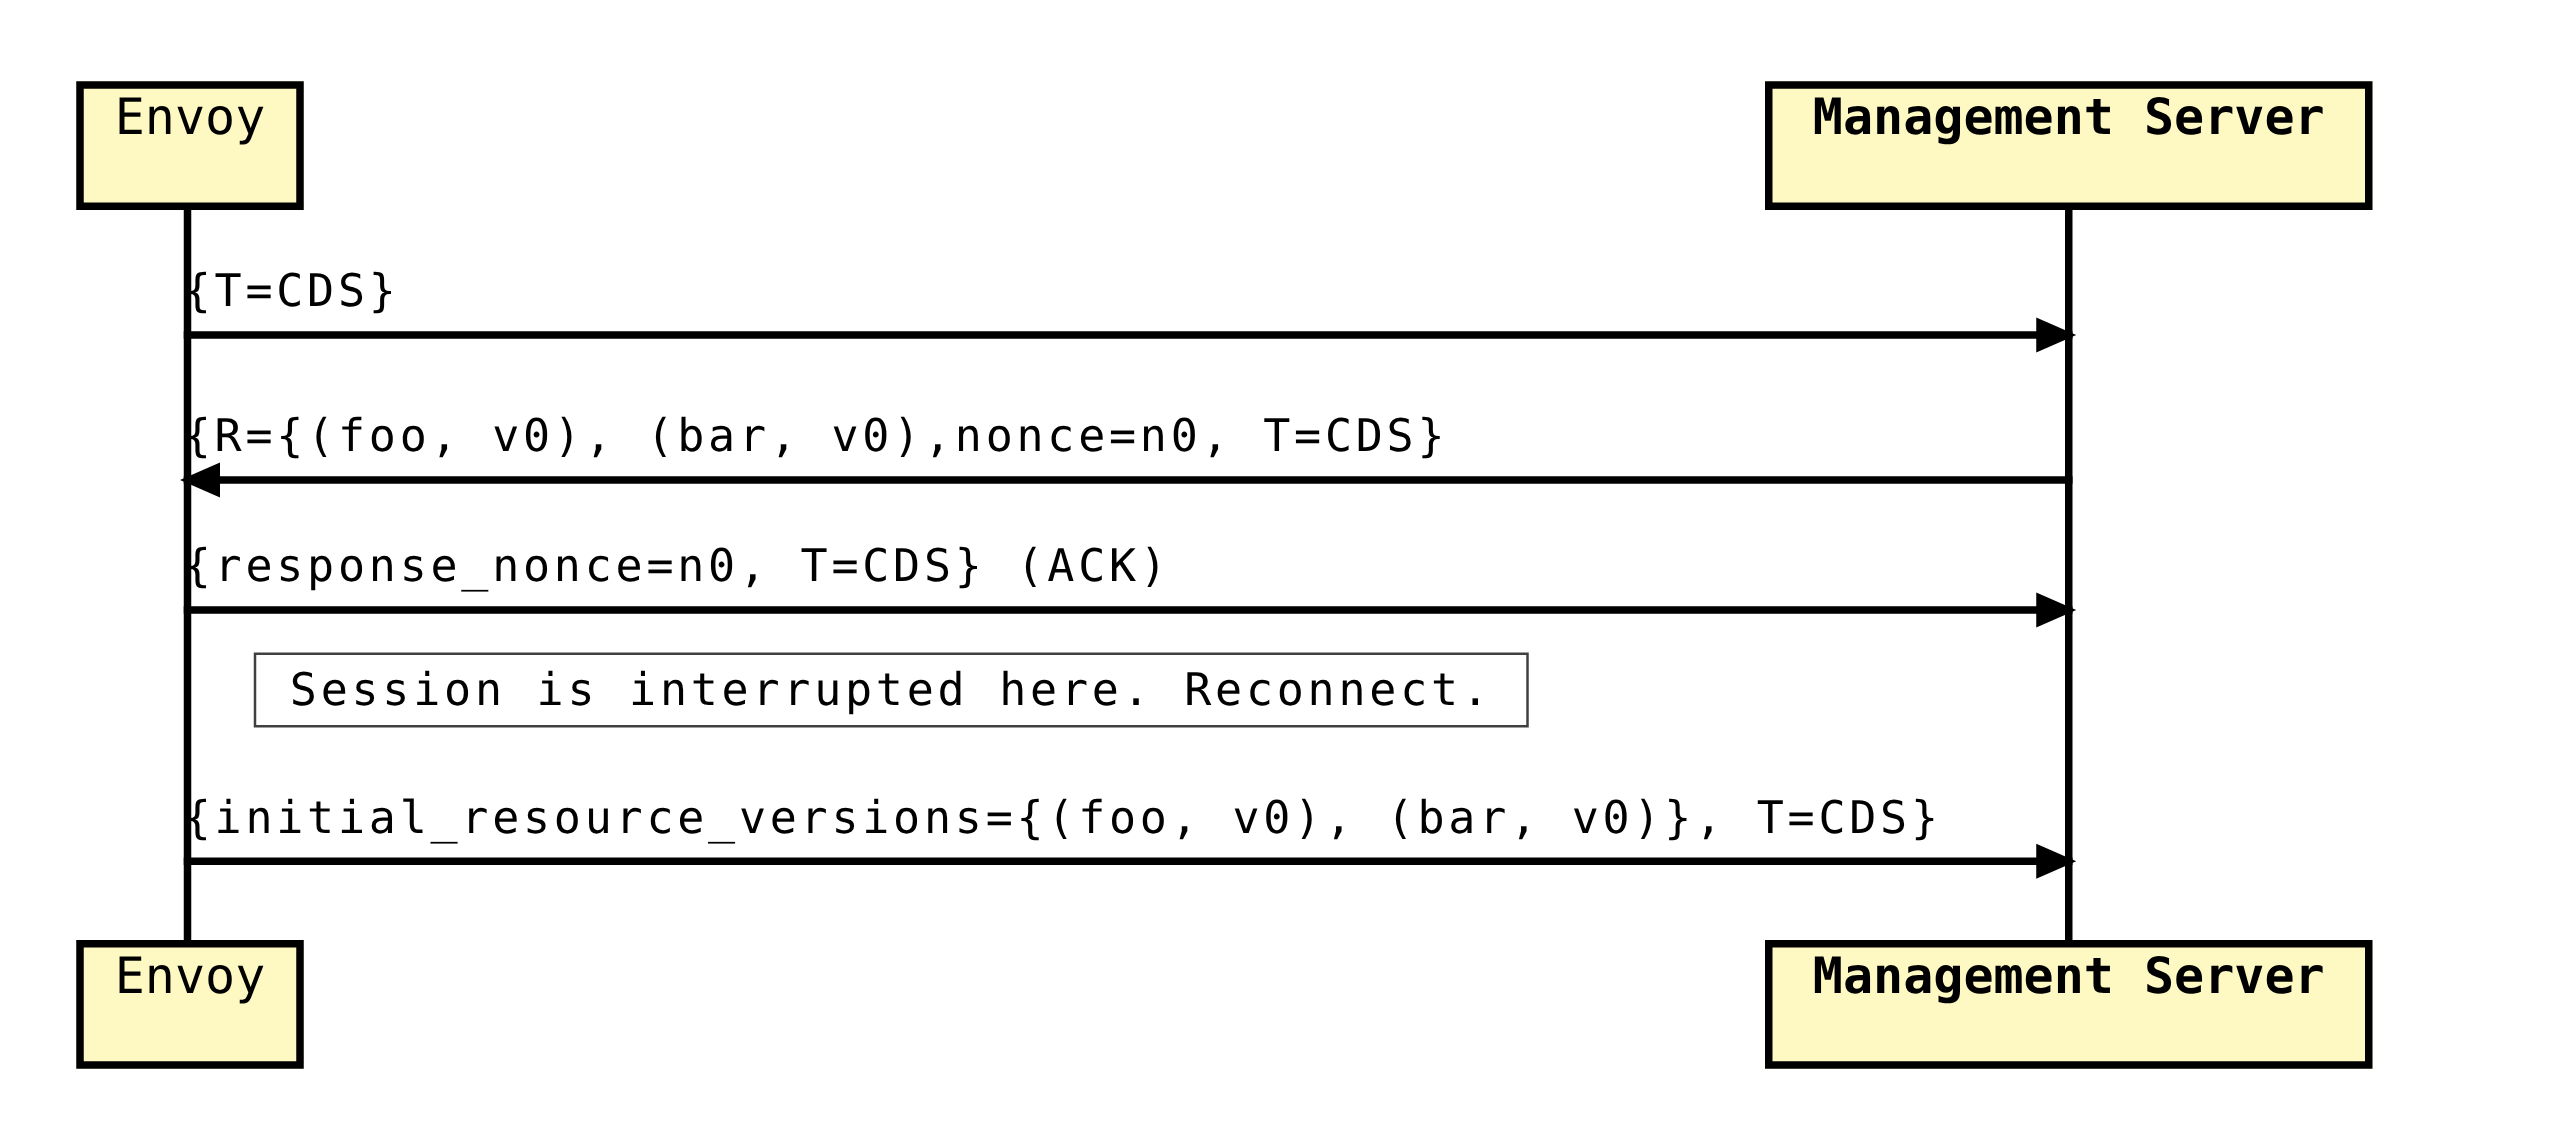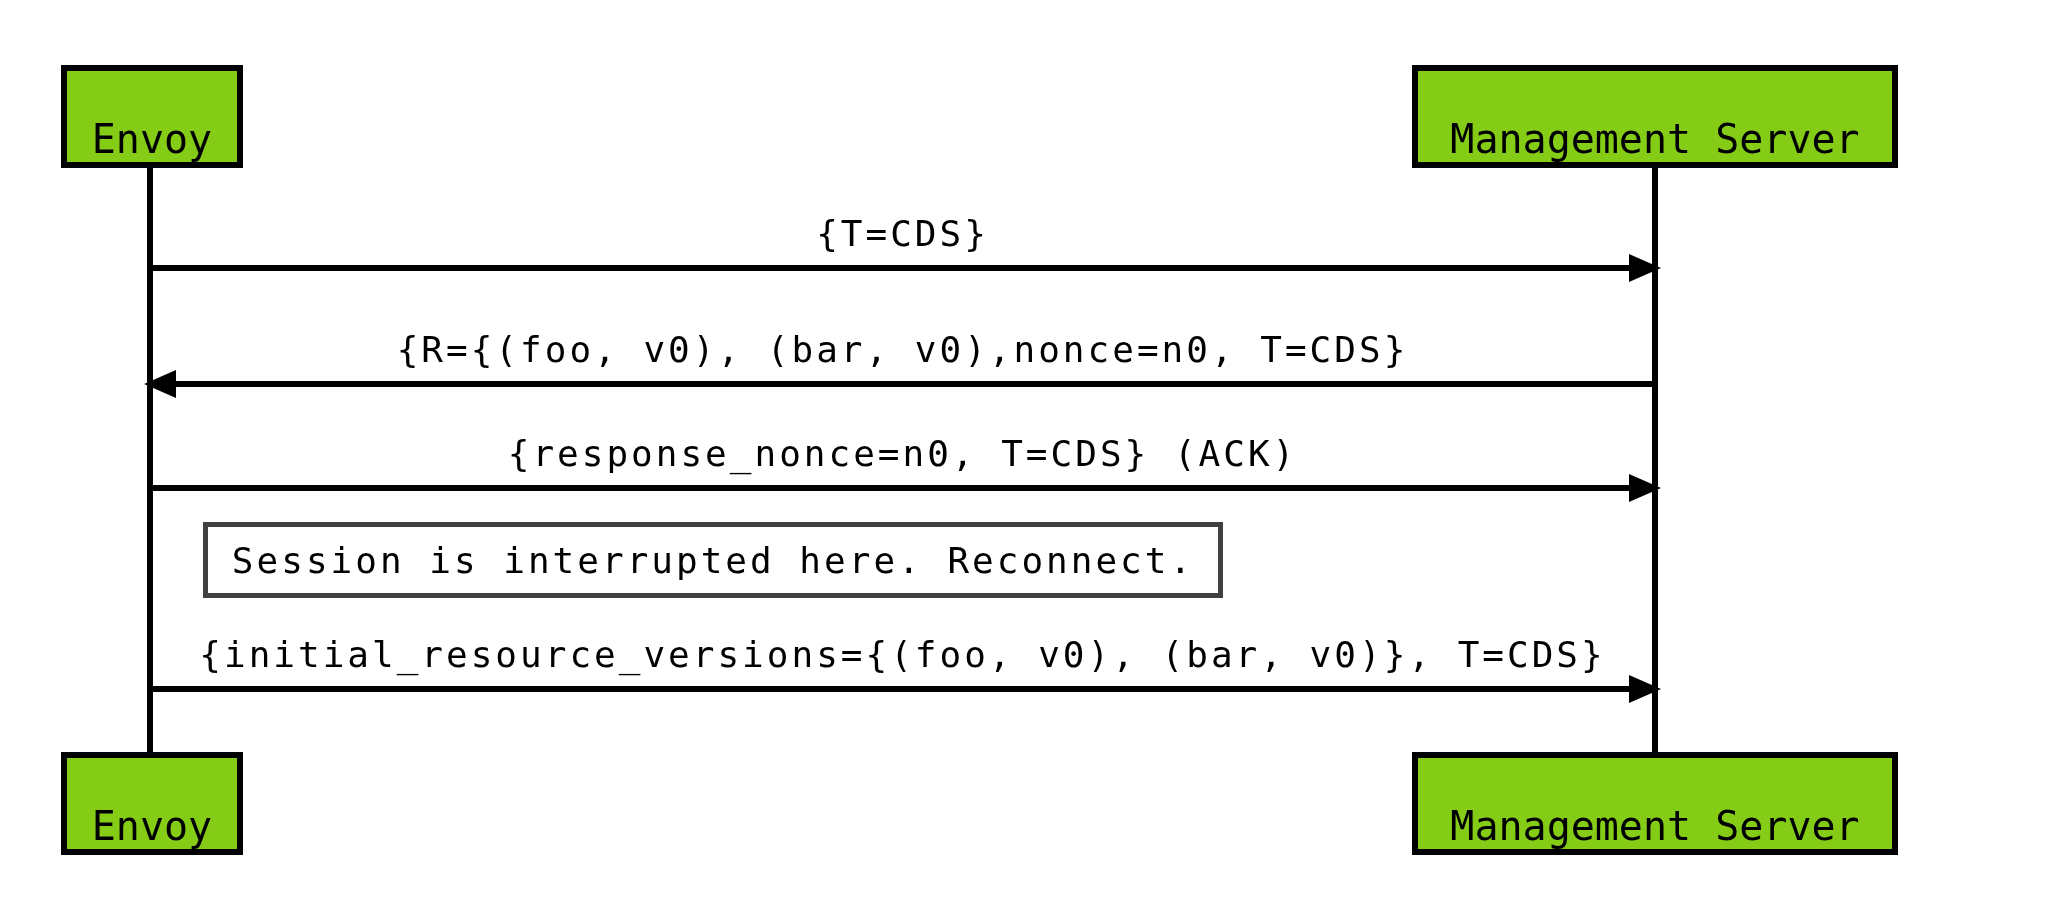--- a/index.html
+++ b/index.html
@@ -13,48 +13,47 @@
     height: 917px;
     background: #ffffff;
     font-family: "DejaVu Sans Mono", monospace;
     color: #000000;
     overflow: hidden;
   }
   .actor-box {
     position: absolute;
     box-sizing: border-box;
     border: 6px solid #000000;
-    background: #84cc16;
+    background: #fef9c3;
     display: flex;
-    align-items: flex-end;
+    align-items: flex-start;
     justify-content: center;
     font-size: 40px;
     letter-spacing: 0px;
     white-space: nowrap;
   }
   .actor-envoy { left: 61px; width: 182px; height: 103px; }
-  .actor-mgmt  { left: 1412px; width: 486px; height: 103px; }
+  .actor-mgmt  { left: 1412px; width: 486px; height: 103px; font-weight: bold; }
   .row-top { top: 65px; }
   .row-bottom { top: 752px; }
   .lifeline {
     position: absolute;
     top: 168px;
     height: 590px;
     width: 6px;
     background: #000000;
   }
   .lifeline-left  { left: 147px; }
   .lifeline-right { left: 1652px; }
   .message {
     position: absolute;
     left: 147px;
     width: 1511px;
   }
   .msg-label {
-    text-align: center;
     font-size: 36px;
     letter-spacing: 3px;
     line-height: 46px;
     padding-bottom: 8px;
     white-space: nowrap;
   }
   .msg-line {
     position: relative;
     height: 6px;
     background: #000000;
@@ -73,23 +72,23 @@
   }
   .head-left {
     left: -3px;
     border-right: 32px solid #000000;
   }
   .note-box {
     position: absolute;
     left: 203px;
     top: 522px;
     width: 1020px;
-    height: 76px;
+    height: 60px;
     box-sizing: border-box;
-    border: 5px solid #404040;
+    border: 2px solid #404040;
     background: #ffffff;
     display: flex;
     align-items: center;
     justify-content: center;
     font-size: 36px;
     letter-spacing: 3px;
     white-space: nowrap;
   }
 </style>
 </head>

